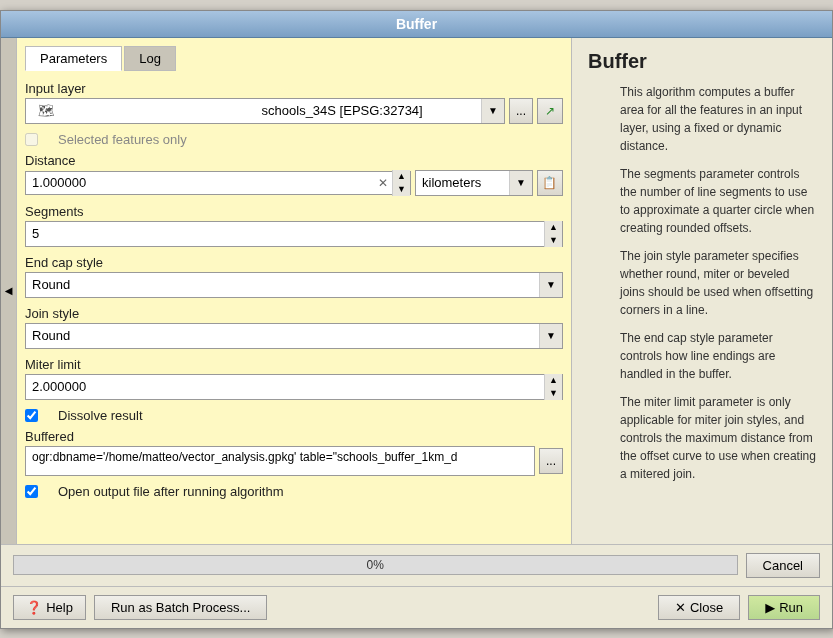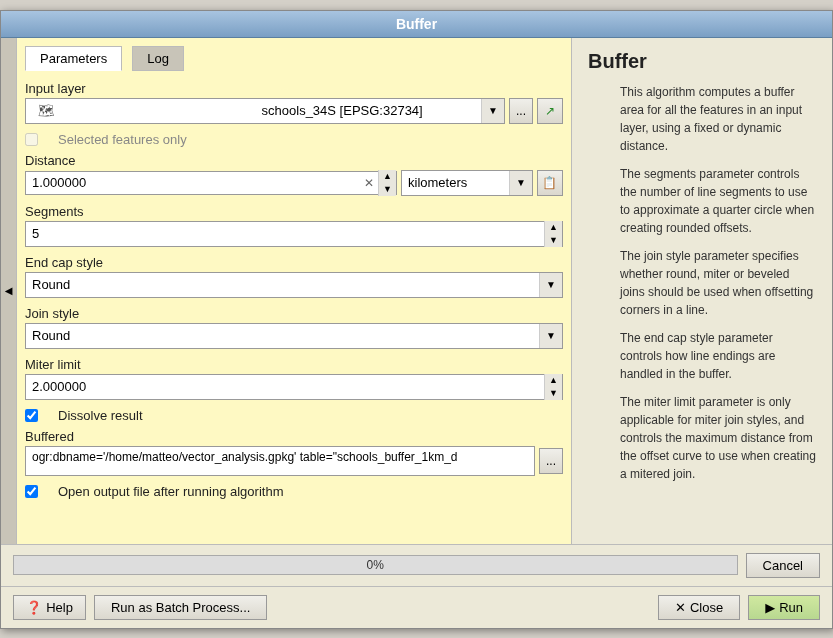--- a/index.html
+++ b/index.html
@@ -38,21 +38,21 @@
     }
     .left-panel {
       flex: 0 0 555px;
       border-right: 1px solid #bbb;
       display: flex;
       flex-direction: column;
       padding: 8px;
     }
     .tabs {
       display: flex;
-      gap: 10px;
+      gap: 2px;
       margin-bottom: 10px;
     }
     .tab {
       padding: 4px 14px;
       border: 1px solid #bbb;
       background: #ddd;
       cursor: pointer;
       font-size: 13px;
     }
     .tab.active {
@@ -359,21 +359,21 @@
           <label class="form-label">Distance</label>
           <div class="input-row">
             <div class="distance-input">
               <input type="text" value="1.000000" style="">
               <button class="clear-btn">✕</button>
               <div class="spin-btns">
                 <button class="spin-btn">▲</button>
                 <button class="spin-btn">▼</button>
               </div>
             </div>
-            <div class="dropdown-row" style="width:132px; border:1px solid #999; background:white; height:26px; display:flex; align-items:center;">
+            <div class="dropdown-row" style="width:118px; border:1px solid #999; background:white; height:26px; display:flex; align-items:center;">
               <span style="flex:1;padding:0 6px;font-size:13px;">kilometers</span>
               <div class="dropdown-arrow">▼</div>
             </div>
             <button class="icon-btn">📋</button>
           </div>
         </div>
 
         <div class="form-group">
           <label class="form-label">Segments</label>
           <div class="segments-row">

